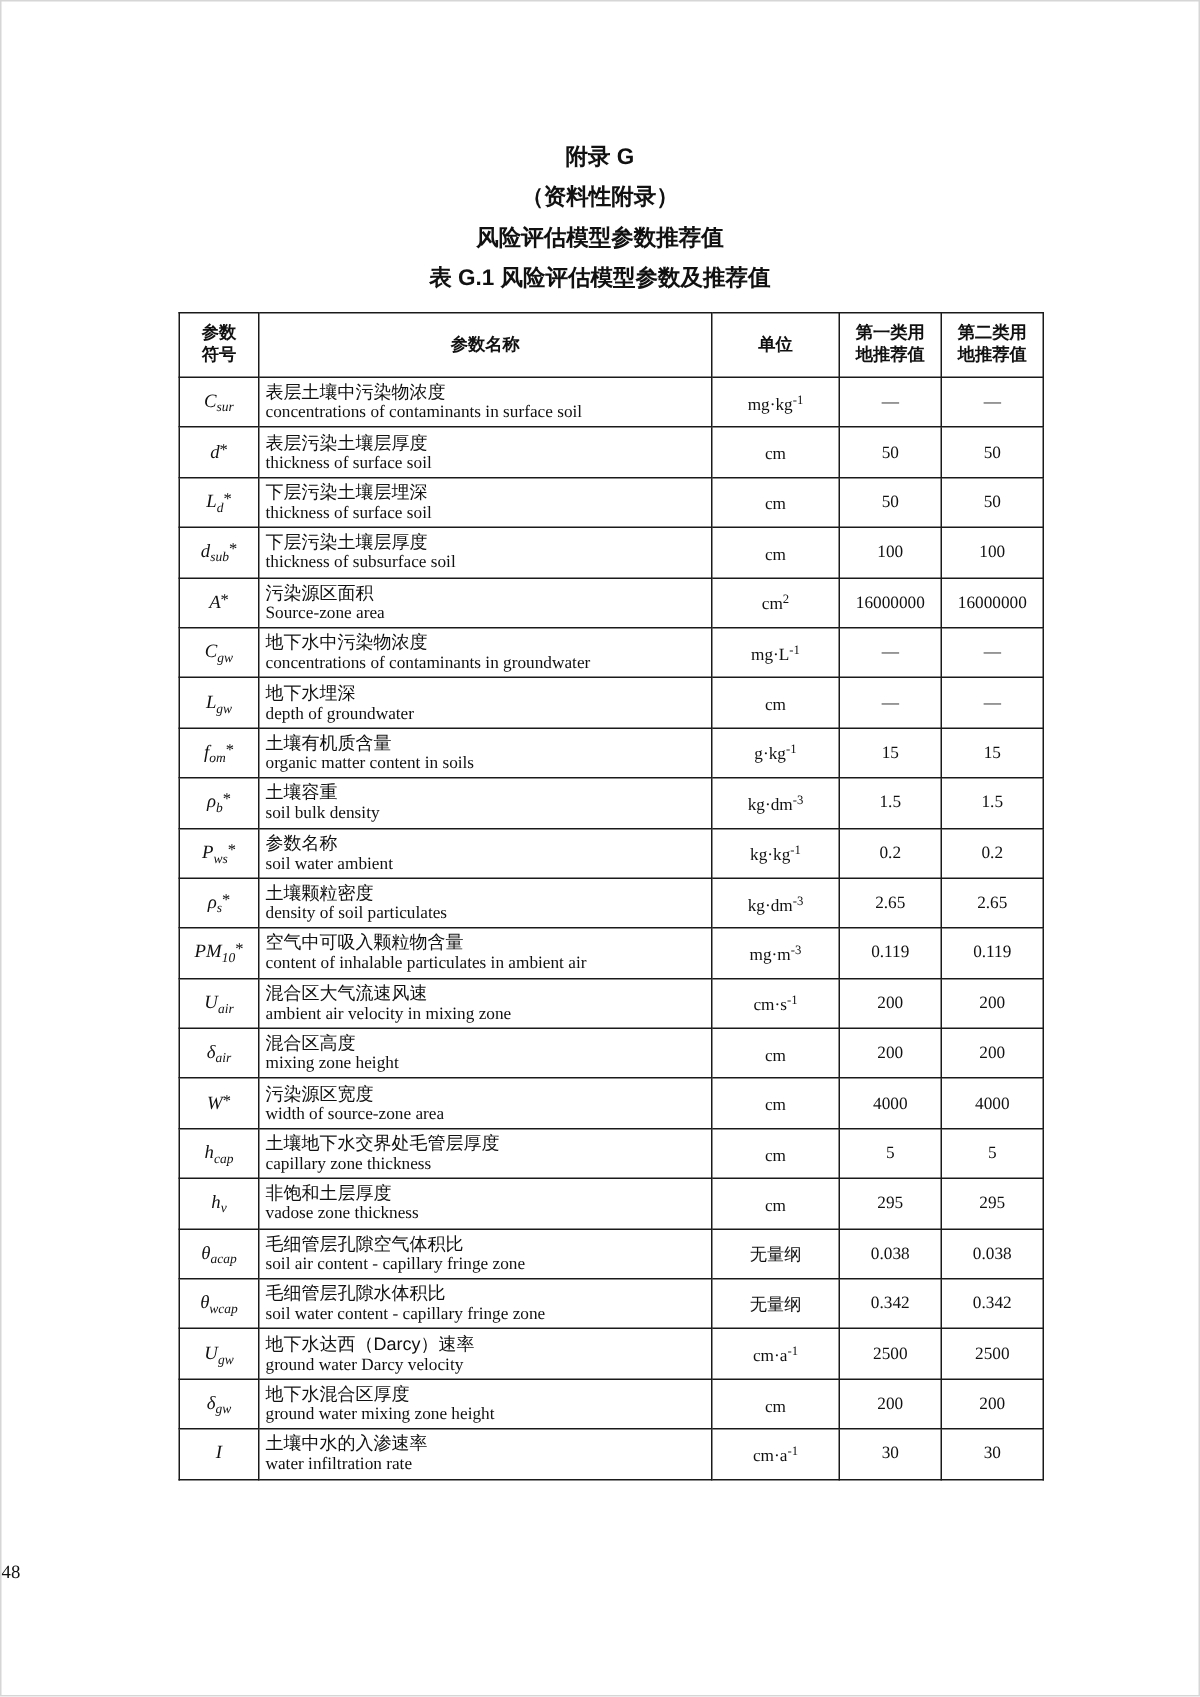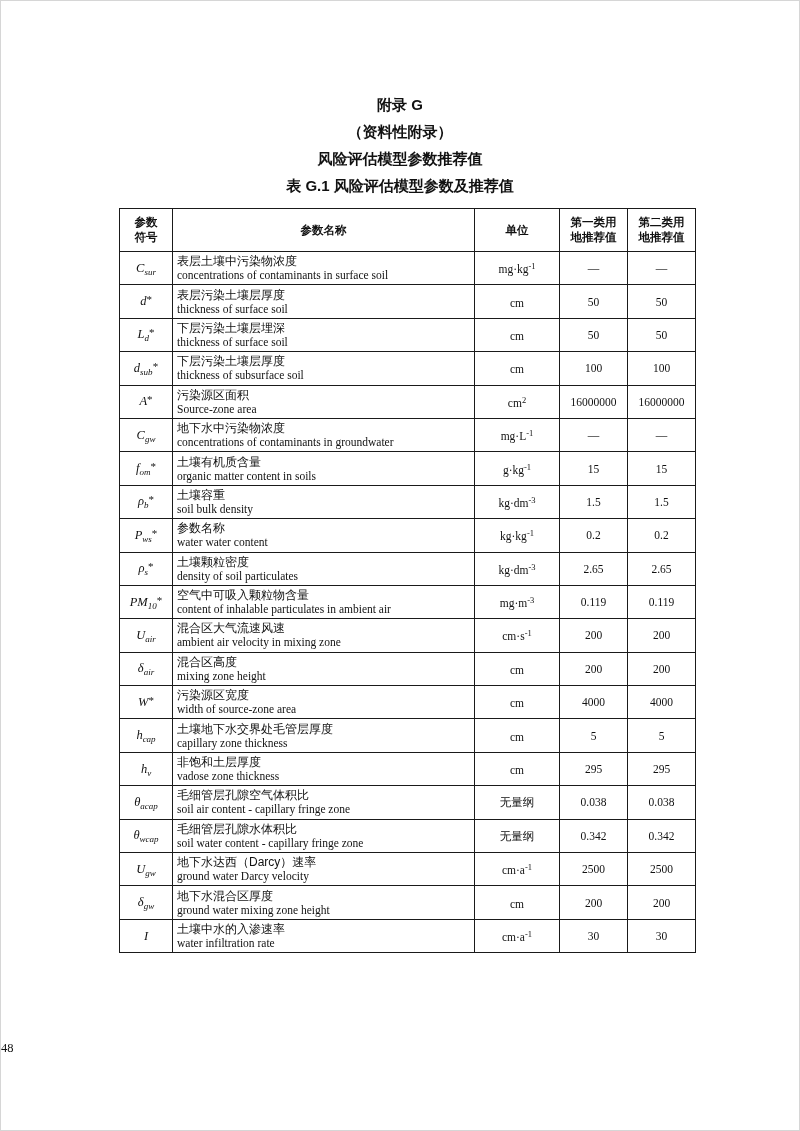--- a/index.html
+++ b/index.html
@@ -193,20 +193,30 @@
     <td class="c-sym"><span class="sym-base">C</span><sub class="sym-sub">gw</sub><span class="sym-star"></span></td>
     <td class="c-name">
       <div class="zh">地下水中污染物浓度</div>
       <div class="en">concentrations of contaminants in groundwater</div>
     </td>
     <td class="c-unit"><span class="u-base">mg·L</span><sup class="u-sup">-1</sup></td>
     <td class="c-val">—</td>
     <td class="c-val">—</td>
   </tr>
 
+  <tr>
+    <td class="c-sym"><span class="sym-base">L</span><sub class="sym-sub">gw</sub><span class="sym-star"></span></td>
+    <td class="c-name">
+      <div class="zh">地下水埋深</div>
+      <div class="en">depth of groundwater</div>
+    </td>
+    <td class="c-unit"><span class="u-base">cm</span><sup class="u-sup"></sup></td>
+    <td class="c-val">—</td>
+    <td class="c-val">—</td>
+  </tr>
 
   <tr>
     <td class="c-sym"><span class="sym-base">f</span><sub class="sym-sub">om</sub><span class="sym-star">*</span></td>
     <td class="c-name">
       <div class="zh">土壤有机质含量</div>
       <div class="en">organic matter content in soils</div>
     </td>
     <td class="c-unit"><span class="u-base">g·kg</span><sup class="u-sup">-1</sup></td>
     <td class="c-val">15</td>
     <td class="c-val">15</td>
@@ -220,21 +230,21 @@
     </td>
     <td class="c-unit"><span class="u-base">kg·dm</span><sup class="u-sup">-3</sup></td>
     <td class="c-val">1.5</td>
     <td class="c-val">1.5</td>
   </tr>
 
   <tr>
     <td class="c-sym"><span class="sym-base">P</span><sub class="sym-sub">ws</sub><span class="sym-star">*</span></td>
     <td class="c-name">
       <div class="zh">参数名称</div>
-      <div class="en">water water content</div>
+      <div class="en">soil water ambient</div>
     </td>
     <td class="c-unit"><span class="u-base">kg·kg</span><sup class="u-sup">-1</sup></td>
     <td class="c-val">0.2</td>
     <td class="c-val">0.2</td>
   </tr>
 
   <tr>
     <td class="c-sym"><span class="sym-base">ρ</span><sub class="sym-sub">s</sub><span class="sym-star">*</span></td>
     <td class="c-name">
       <div class="zh">土壤颗粒密度</div>

